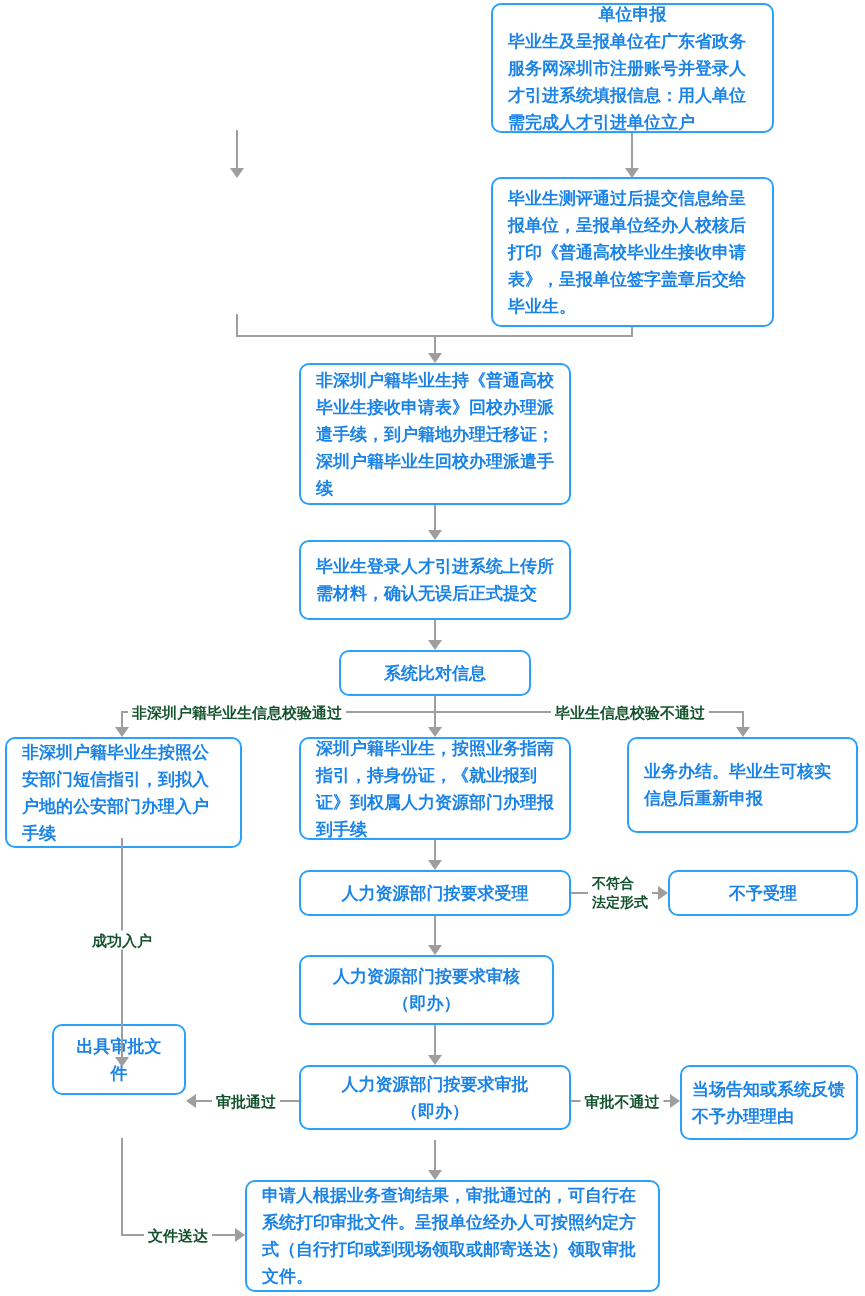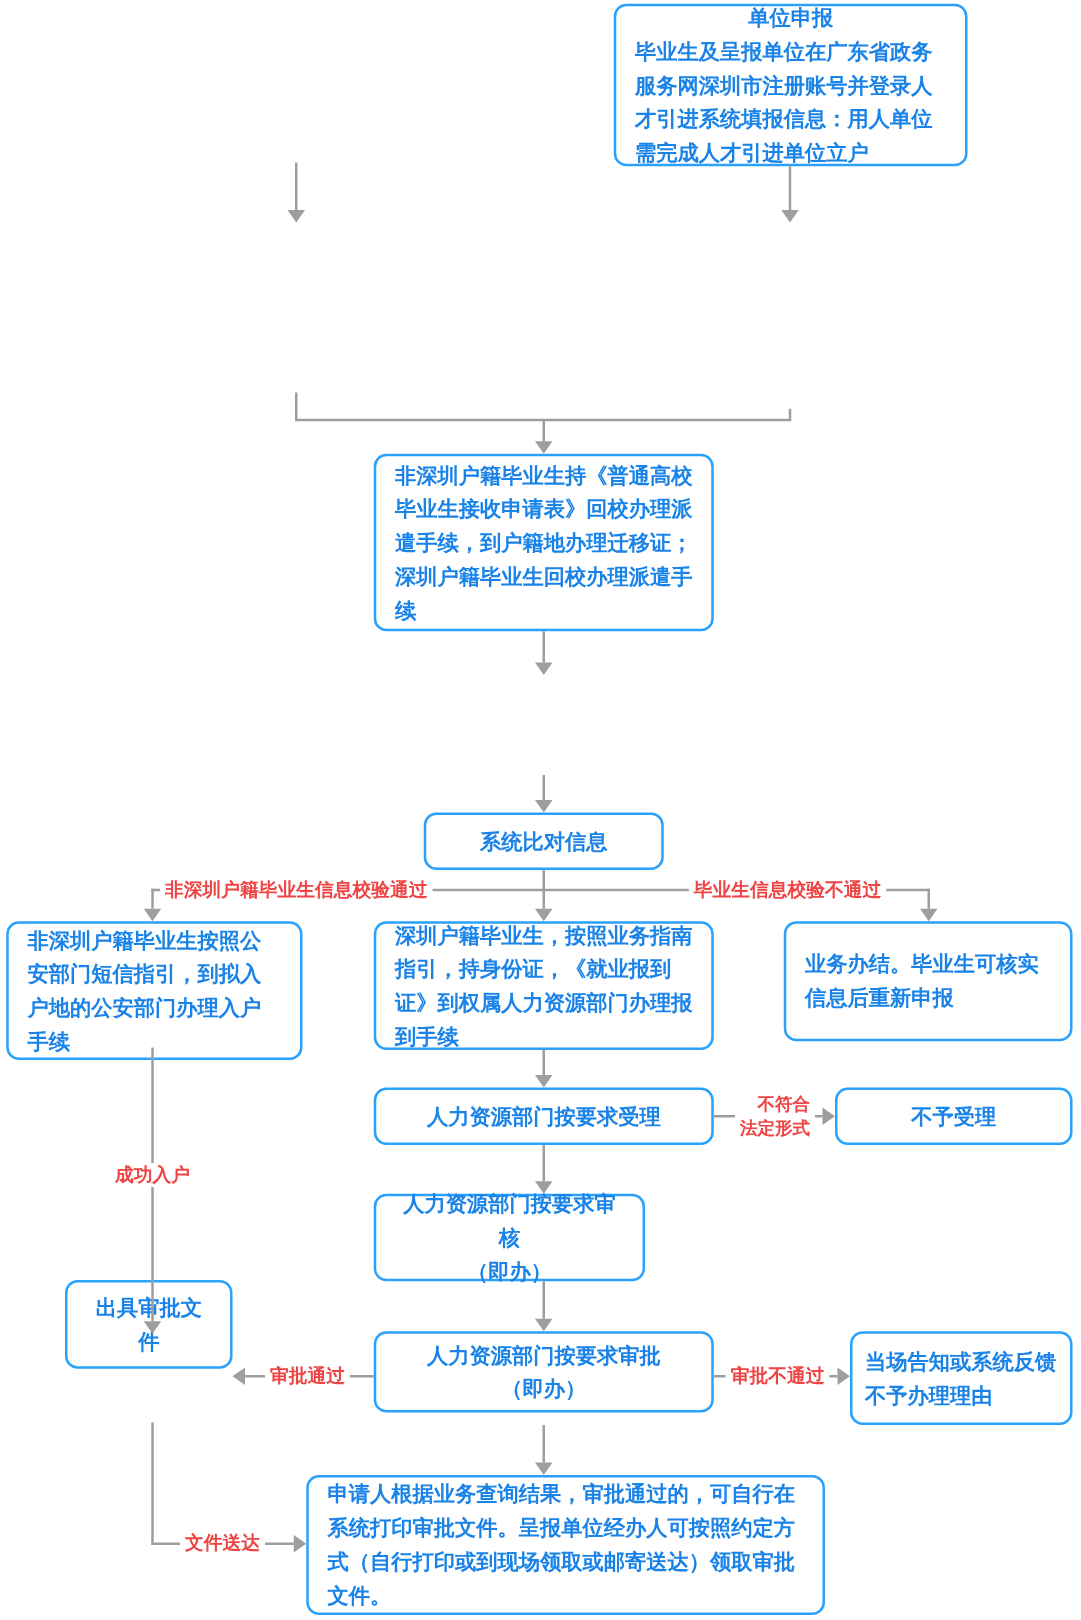--- a/index.html
+++ b/index.html
@@ -21,38 +21,44 @@
   .bt.title{text-align:center;}
   .line{position:absolute;background:#9e9e9e;}
   .line.v{width:2px;}
   .line.h{height:2px;}
   .ah{position:absolute;width:0;height:0;}
   .ah.down{border-left:7px solid transparent;border-right:7px solid transparent;border-top:10px solid #9e9e9e;}
   .ah.right{border-top:7px solid transparent;border-bottom:7px solid transparent;border-left:10px solid #9e9e9e;}
   .ah.left{border-top:7px solid transparent;border-bottom:7px solid transparent;border-right:10px solid #9e9e9e;}
   .lbl{
     position:absolute;transform:translate(-50%,-50%);
-    background:#ffffff;color:#ef4444;font-size:15px;font-weight:bold;
-    line-height:19px;white-space:pre-line;text-align:right;padding:0 4px;
+    background:#ffffff;color:#14532d;font-size:15px;font-weight:bold;
+    line-height:19px;white-space:pre-line;text-align:left;padding:0 4px;
   }
   .lbl.small{font-size:14px;}
 </style>
 </head>
 <body>
 
 <div id="canvas">
 
   <div class="box" style="left:491px;top:3px;width:283px;height:130px">
     <div class="bt title">单位申报</div>
     <div class="bt">毕业生及呈报单位在广东省政务服务网深圳市注册账号并登录人才引进系统填报信息：用人单位需完成人才引进单位立户</div>
   </div>
 
+  <div class="box" style="left:491px;top:177px;width:283px;height:150px">
+    <div class="bt">毕业生测评通过后提交信息给呈报单位，呈报单位经办人校核后打印《普通高校毕业生接收申请表》，呈报单位签字盖章后交给毕业生。</div>
+  </div>
 
   <div class="box" style="left:299px;top:363px;width:272px;height:142px">
     <div class="bt">非深圳户籍毕业生持《普通高校毕业生接收申请表》回校办理派遣手续，到户籍地办理迁移证；深圳户籍毕业生回校办理派遣手续</div>
+  </div>
+  <div class="box" style="left:299px;top:540px;width:272px;height:80px">
+    <div class="bt">毕业生登录人才引进系统上传所需材料，确认无误后正式提交</div>
   </div>
   <div class="box center" style="left:339px;top:650px;width:192px;height:46px">
     <div class="bt">系统比对信息</div>
   </div>
 
   <div class="box" style="left:5px;top:737px;width:237px;height:111px">
     <div class="bt">非深圳户籍毕业生按照公安部门短信指引，到拟入户地的公安部门办理入户手续</div>
   </div>
   <div class="box" style="left:299px;top:737px;width:272px;height:103px">
     <div class="bt">深圳户籍毕业生，按照业务指南指引，持身份证，《就业报到证》到权属人力资源部门办理报到手续</div>
@@ -61,21 +67,21 @@
     <div class="bt">业务办结。毕业生可核实信息后重新申报</div>
   </div>
 
   <div class="box center" style="left:299px;top:870px;width:272px;height:46px">
     <div class="bt">人力资源部门按要求受理</div>
   </div>
   <div class="box center" style="left:668px;top:870px;width:190px;height:46px">
     <div class="bt">不予受理</div>
   </div>
 
-  <div class="box center" style="left:299px;top:955px;width:217px;height:70px">
+  <div class="box center" style="left:299px;top:955px;width:255px;height:70px">
     <div class="bt">人力资源部门按要求审核
 （即办）</div>
   </div>
 
   <div class="box center" style="left:52px;top:1024px;width:134px;height:71px">
     <div class="bt">出具审批文件</div>
   </div>
   <div class="box center" style="left:299px;top:1065px;width:272px;height:65px">
     <div class="bt">人力资源部门按要求审批
 （即办）</div>

